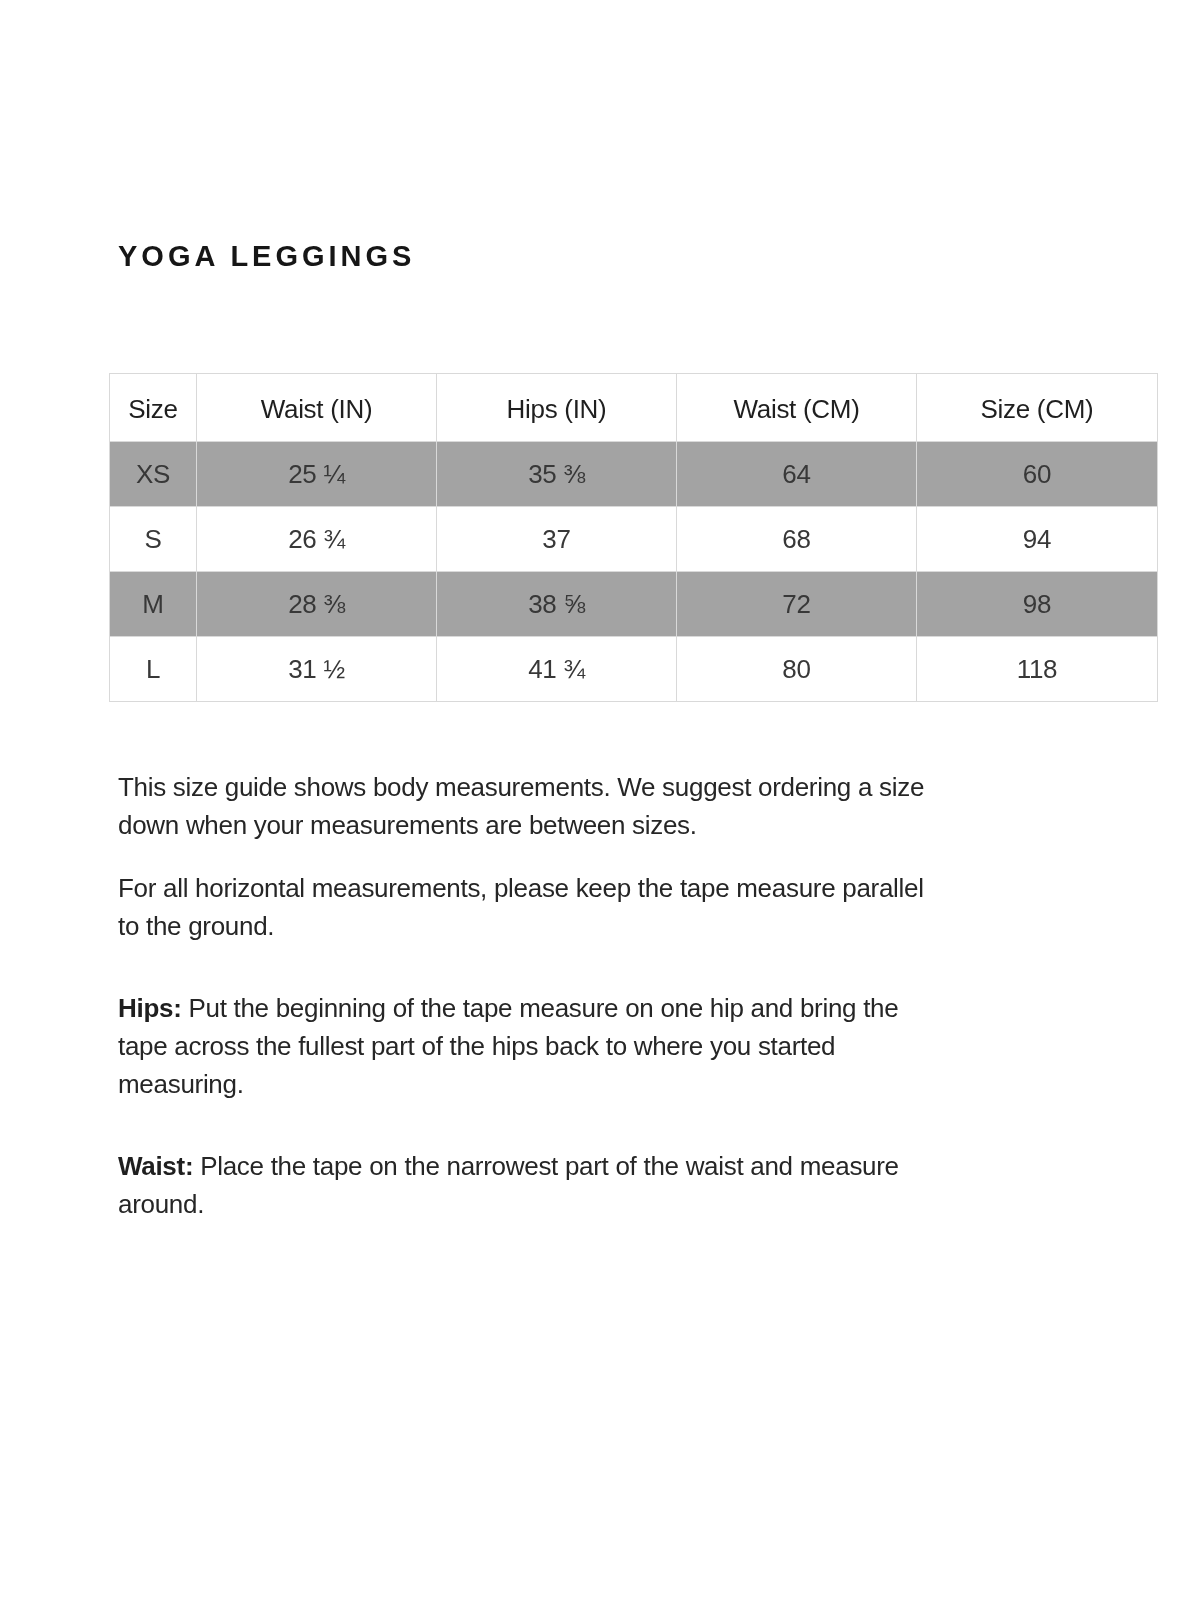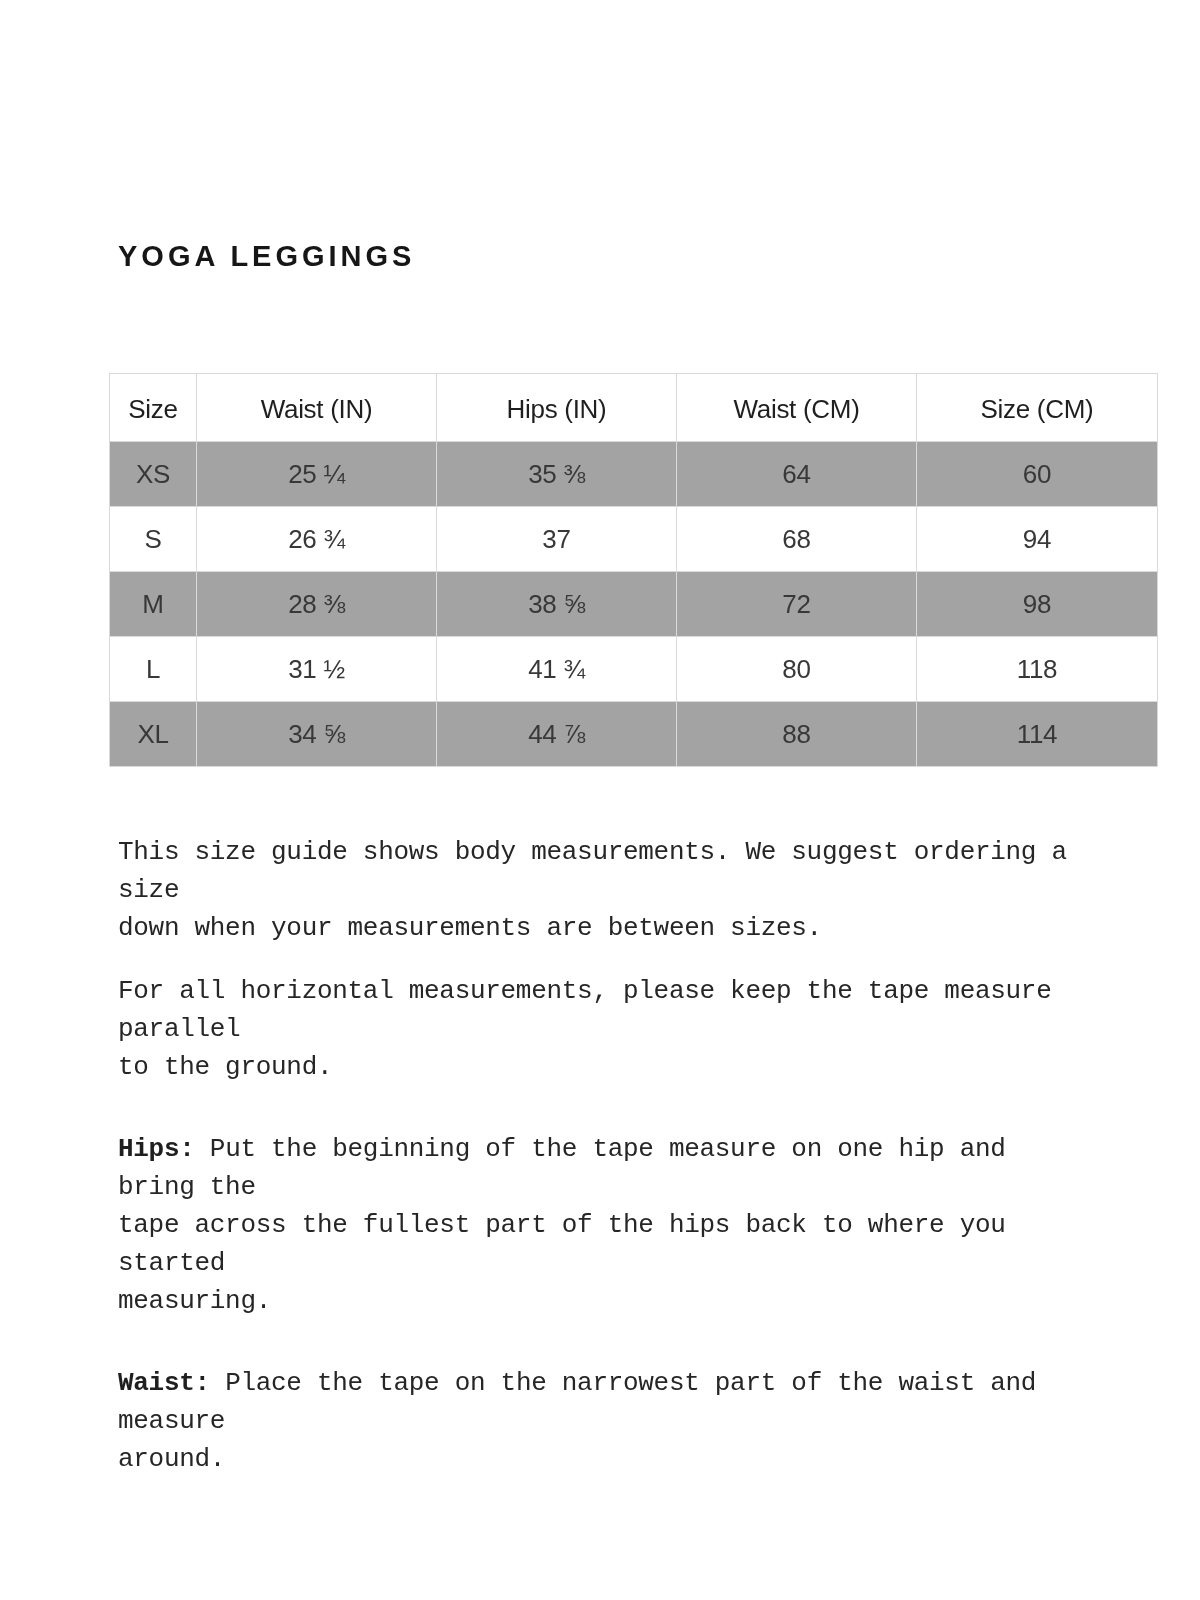--- a/index.html
+++ b/index.html
@@ -62,21 +62,20 @@
   }
   col.c-size  { width: 87px; }
   col.c-other { width: 240px; }
   col.c-last  { width: 241px; }
   .para {
     margin: 0 0 0 9px;
     font-size: 26px;
     line-height: 38px;
     letter-spacing: -0.3px;
     color: #262626;
-    font-family: Liberation Mono, monospace;
   }
   .note-para { margin-top: 66px; }
   .section-heading {
     margin: 77px 0 0 9px;
     font-size: 27px;
     font-weight: 700;
     letter-spacing: 3px;
     color: #161616;
     line-height: 32px;
   }
@@ -131,27 +130,20 @@
           <td>72</td>
           <td>98</td>
         </tr>
         <tr class="plain">
           <td>L</td>
           <td>31 ½</td>
           <td>41 ¾</td>
           <td>80</td>
           <td>118</td>
         </tr>
-        <tr class="striped">
-          <td>XL</td>
-          <td>34 ⅝</td>
-          <td>44 ⅞</td>
-          <td>88</td>
-          <td>114</td>
-        </tr>
       </tbody>
     </table>
 
     <p class="para note-para">This size guide shows body measurements. We suggest ordering a size<br>down when your measurements are between sizes.</p>
 
 
     <p class="para intro-para">For all horizontal measurements, please keep the tape measure parallel<br>to the ground.</p>
 
     <p class="para measure-para"><span class="measure-label">Hips:</span> <span>Put the beginning of the tape measure on one hip and bring the<br>tape across the fullest part of the hips back to where you started<br>measuring.</span></p>
 

